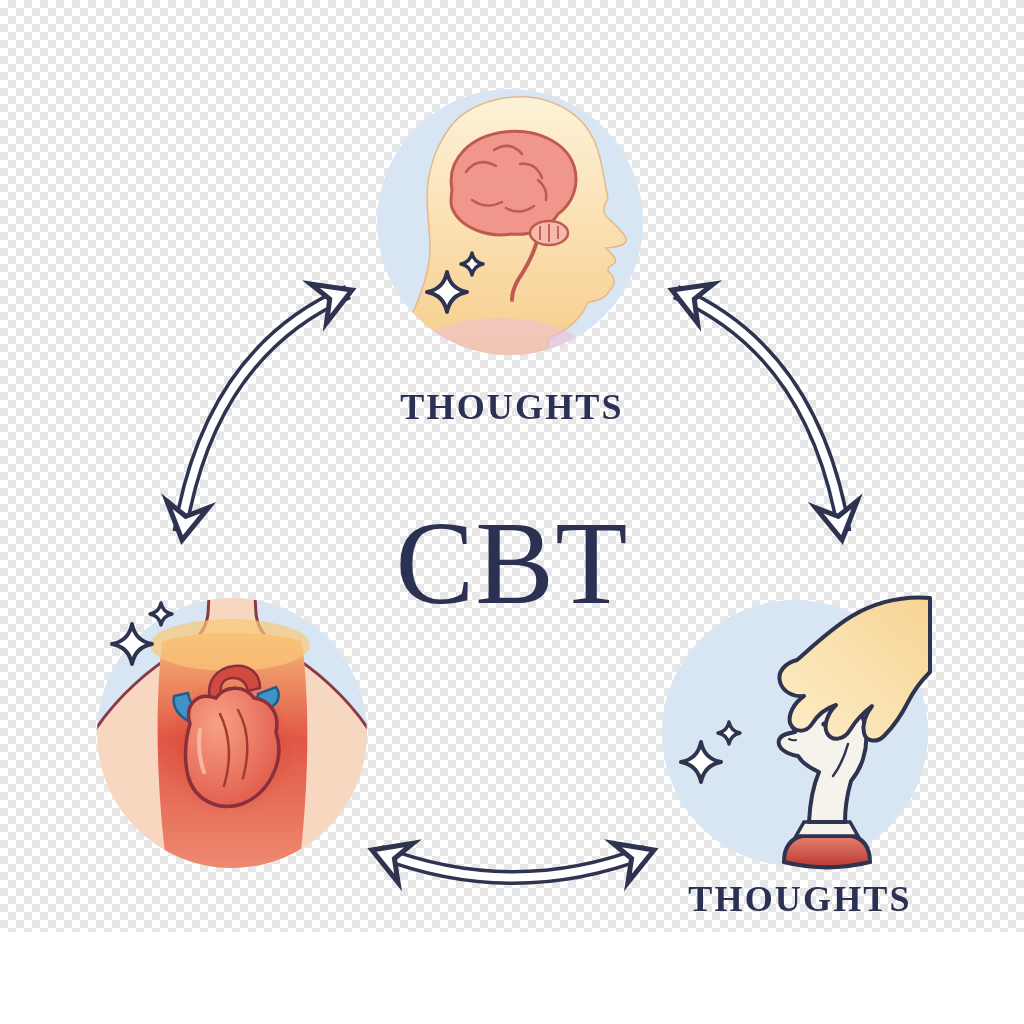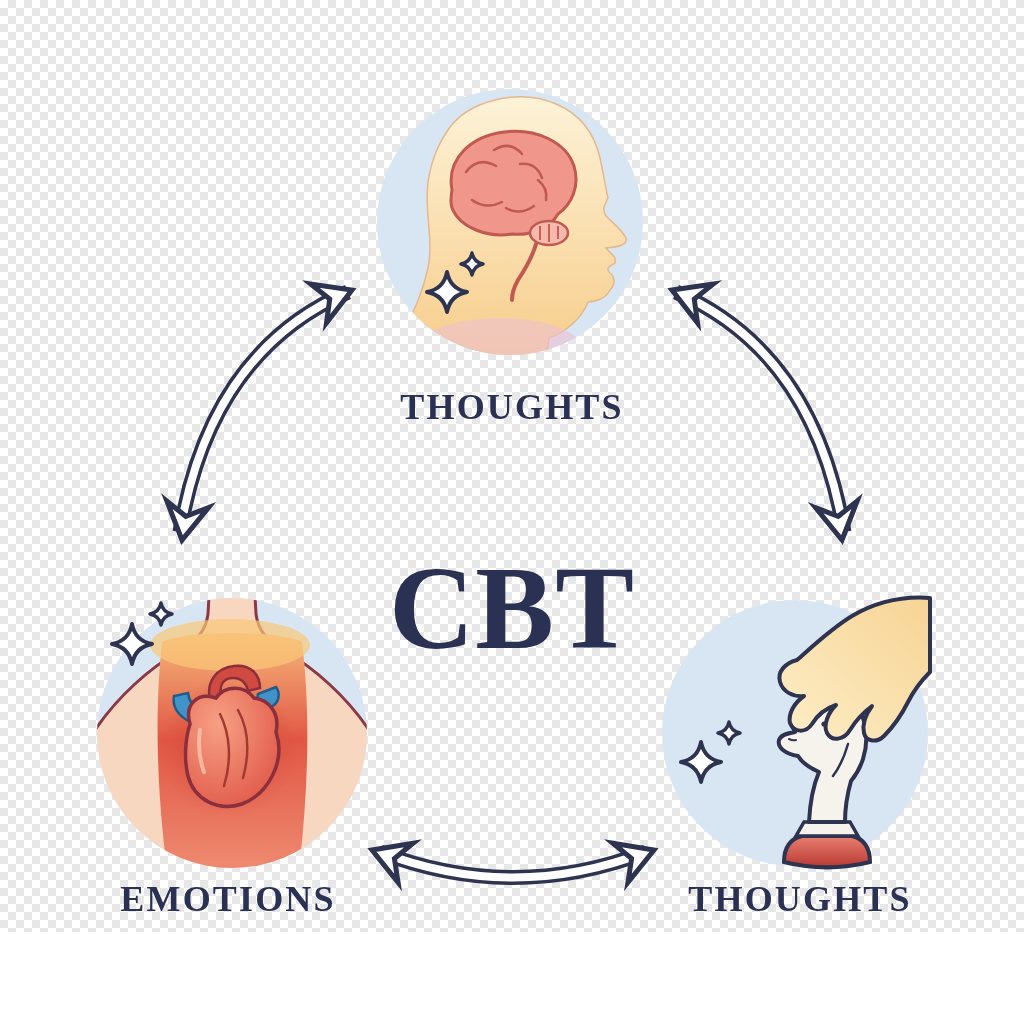--- a/index.html
+++ b/index.html
@@ -17,27 +17,26 @@
     transform:translateX(-50%);
     font-weight:700;
     font-size:36px;
     letter-spacing:0.06em;
     color:#2b3152;
     white-space:nowrap;
   }
   .title{
     position:absolute;
     transform:translateX(-50%);
-    font-weight:700;
+    font-weight:400;
     font-size:118px;
     letter-spacing:0.01em;
     color:#2b3152;
     line-height:1;
     white-space:nowrap;
-    margin-top:45px;
   }
   .band-outer{fill:none;stroke:#2e3350;stroke-width:15px;}
   .band-inner{fill:none;stroke:#ffffff;stroke-width:8px;}
   .ahead{fill:#ffffff;stroke:#2e3350;stroke-width:5px;stroke-linejoin:miter;}
   .spark{fill:#ffffff;stroke:#2e3350;stroke-linejoin:round;}
 </style>
 </head>
 <body>
 
 <div class="canvas">
@@ -180,16 +179,15 @@
       <path class="band-inner" d="M380,852 Q513,903 646,852"></path>
       <path class="ahead" d="M0,0 L-36,21 L-24,0 L-36,-21 Z" transform="translate(372,850) rotate(-159)"></path>
       <path class="ahead" d="M0,0 L-36,21 L-24,0 L-36,-21 Z" transform="translate(654,850) rotate(-21)"></path>
     </g>
   </svg>
 
   <div class="label" style="left:512px; top:386px;">THOUGHTS</div>
 
   <div class="title" style="left:512px; top:505px;">CBT</div>
 
-  <div class="label" style="left:228px; top:878px;">EMOTIONS</div>
 
   <div class="label" style="left:800px; top:878px;">THOUGHTS</div>
 </div>
 
 </body></html>

